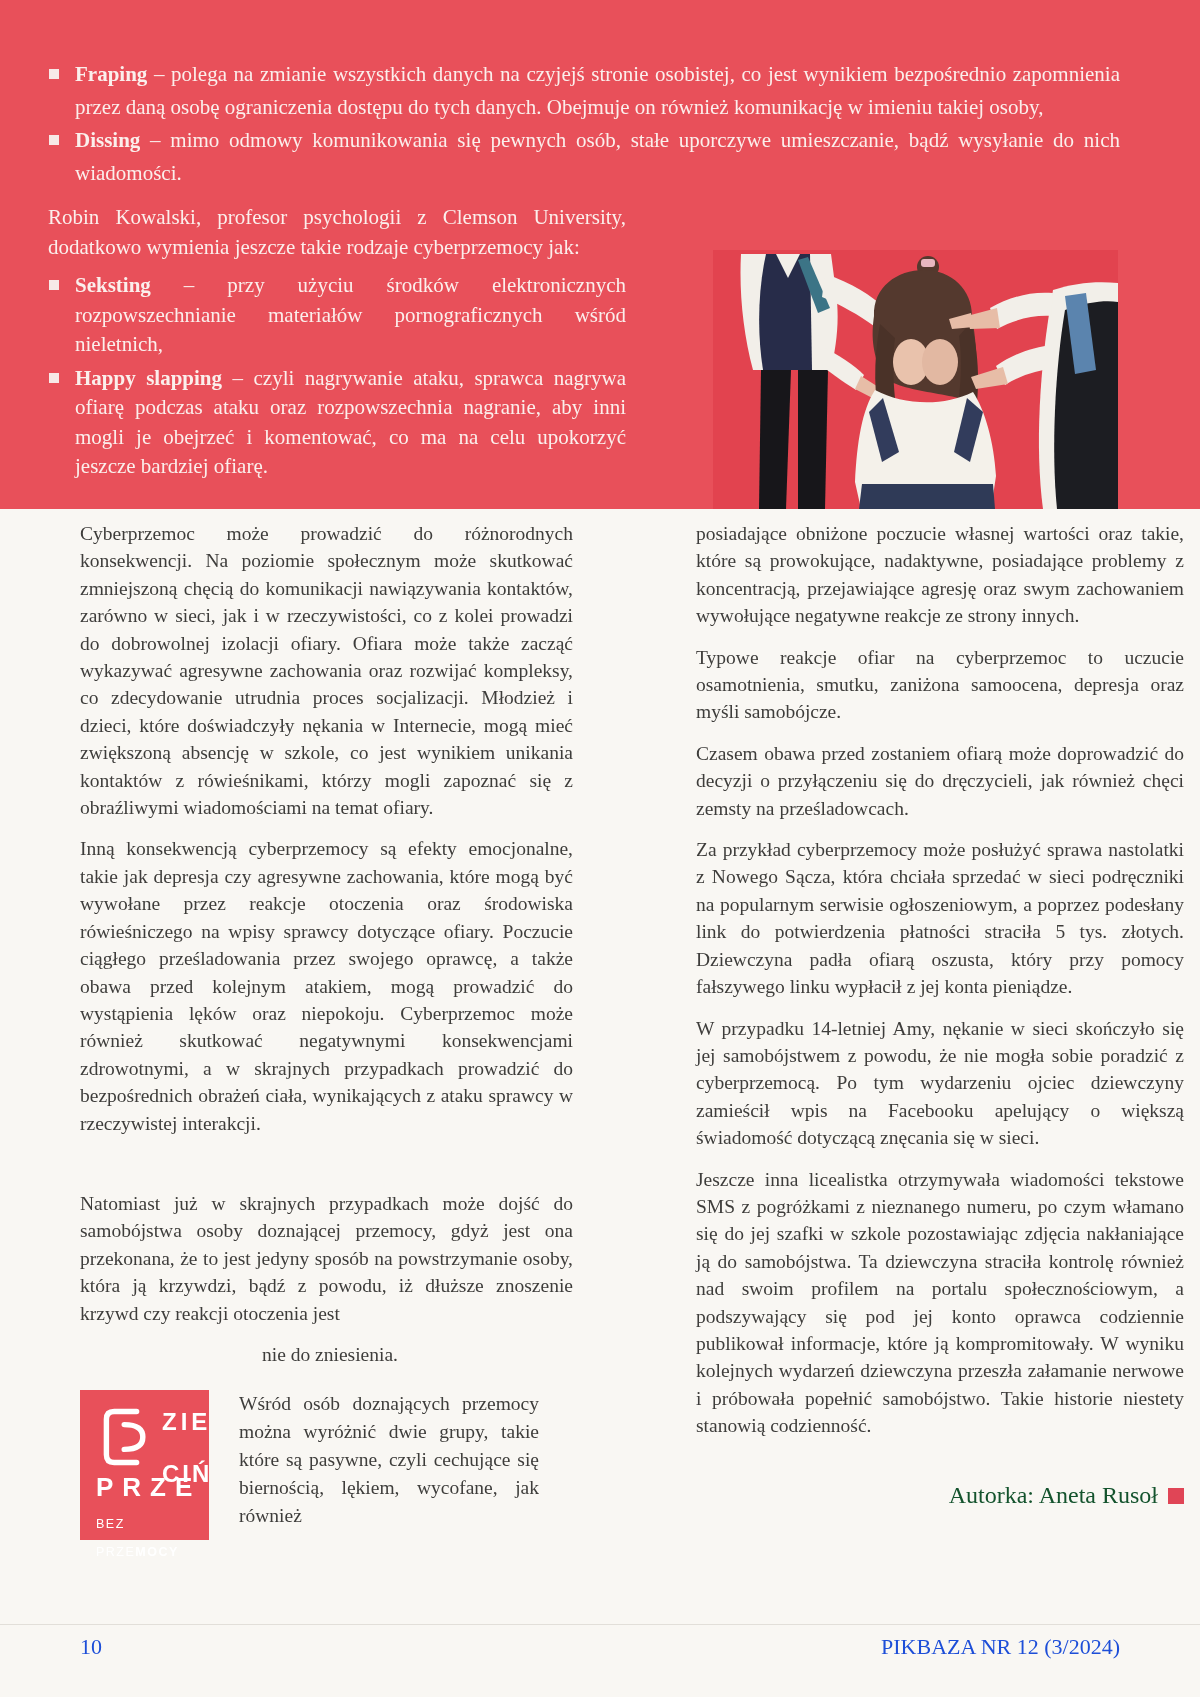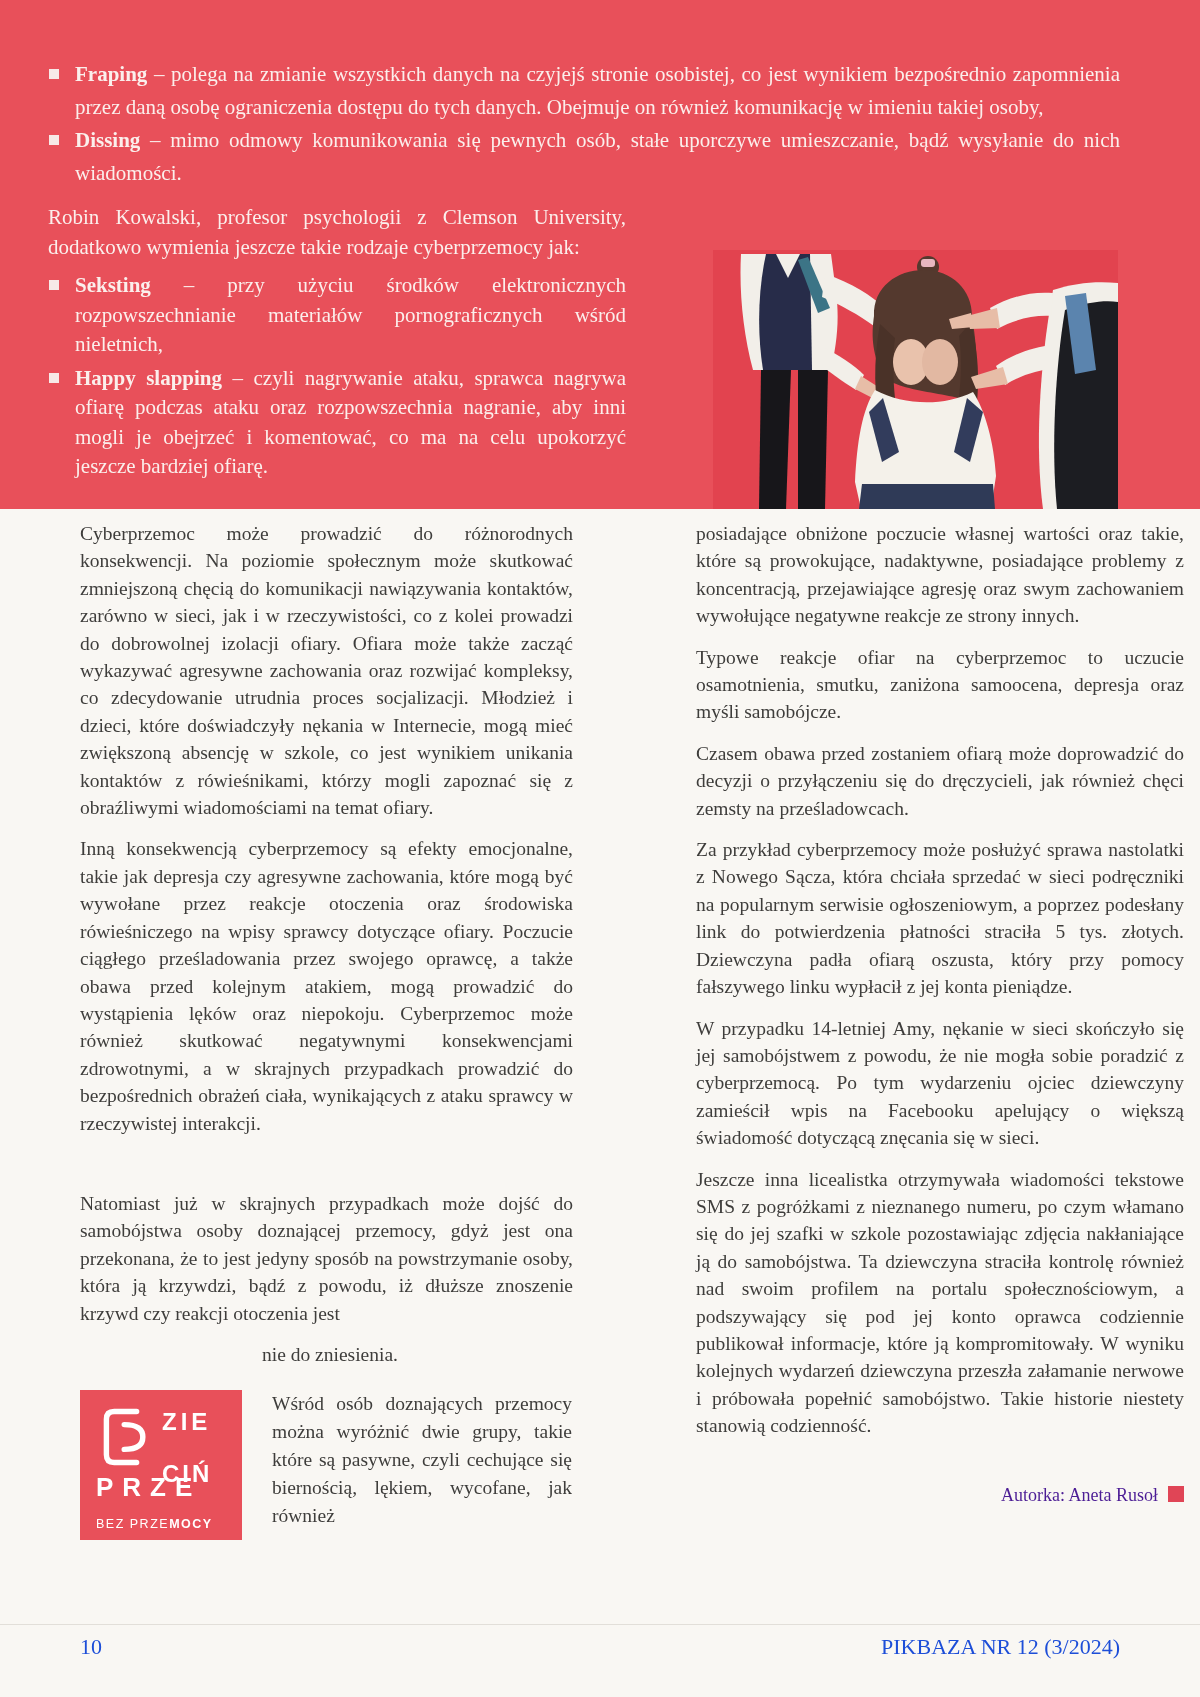--- a/index.html
+++ b/index.html
@@ -43,37 +43,37 @@
   .col { position:absolute; top:520px; font-size:19.5px; line-height:27.4px; }
   .col-left  { left:80px;  width:493px; }
   .col-right { left:664px; width:488px;margin-left:32px; }
   .body-p { text-align:justify; margin-bottom:14px; }
   .p-gap-large { margin-top:53px; }
   .last-line { margin:0 0 0 182px; line-height:27.4px; }
 
   
   .logo-row { display:flex; margin-top:22px; }
   .logo-box {
-    position:relative; width:162px; height:150px; background:#e8505a;
+    position:relative; width:129px; height:150px; background:#e8505a;
     flex:0 0 auto; color:#ffffff; font-family:"Liberation Sans", sans-serif;
   }
   .logo-d { position:absolute; left:14px; top:16px; }
   .logo-w1 { position:absolute; left:82px; top:18px;  font-size:24px; font-weight:bold; letter-spacing:4px; }
   .logo-w2 { position:absolute; left:82px; top:46px;  font-size:24px; font-weight:bold; letter-spacing:3px;margin-top:24px; }
   .logo-w3 { position:absolute; left:16px; top:84px;  font-size:26px; font-weight:bold; letter-spacing:9px; }
   .logo-tag { position:absolute; left:16px; top:121px; font-size:12.5px; letter-spacing:1.5px; }
   .logo-tag .bold { font-weight:bold; }
   .wrap-p {
     margin-left:30px; width:300px;
     text-align:justify; font-size:19.5px; line-height:28px;
   }
 
   
   .author-line {
-    margin-top:42px; text-align:right; color:#4c1d95; font-size:18px;
+    margin-top:42px; text-align:right; color:#14532d; font-size:24px;
   }
   .author-sq {
     display:inline-block; width:16px; height:16px; background:#e04556;
     margin-left:10px; vertical-align:-1px;
   }
 
   
   .footer-divider {
     position:absolute; left:0; top:1624px; width:1200px; height:1px;
     background:rgba(170,160,150,0.28);

